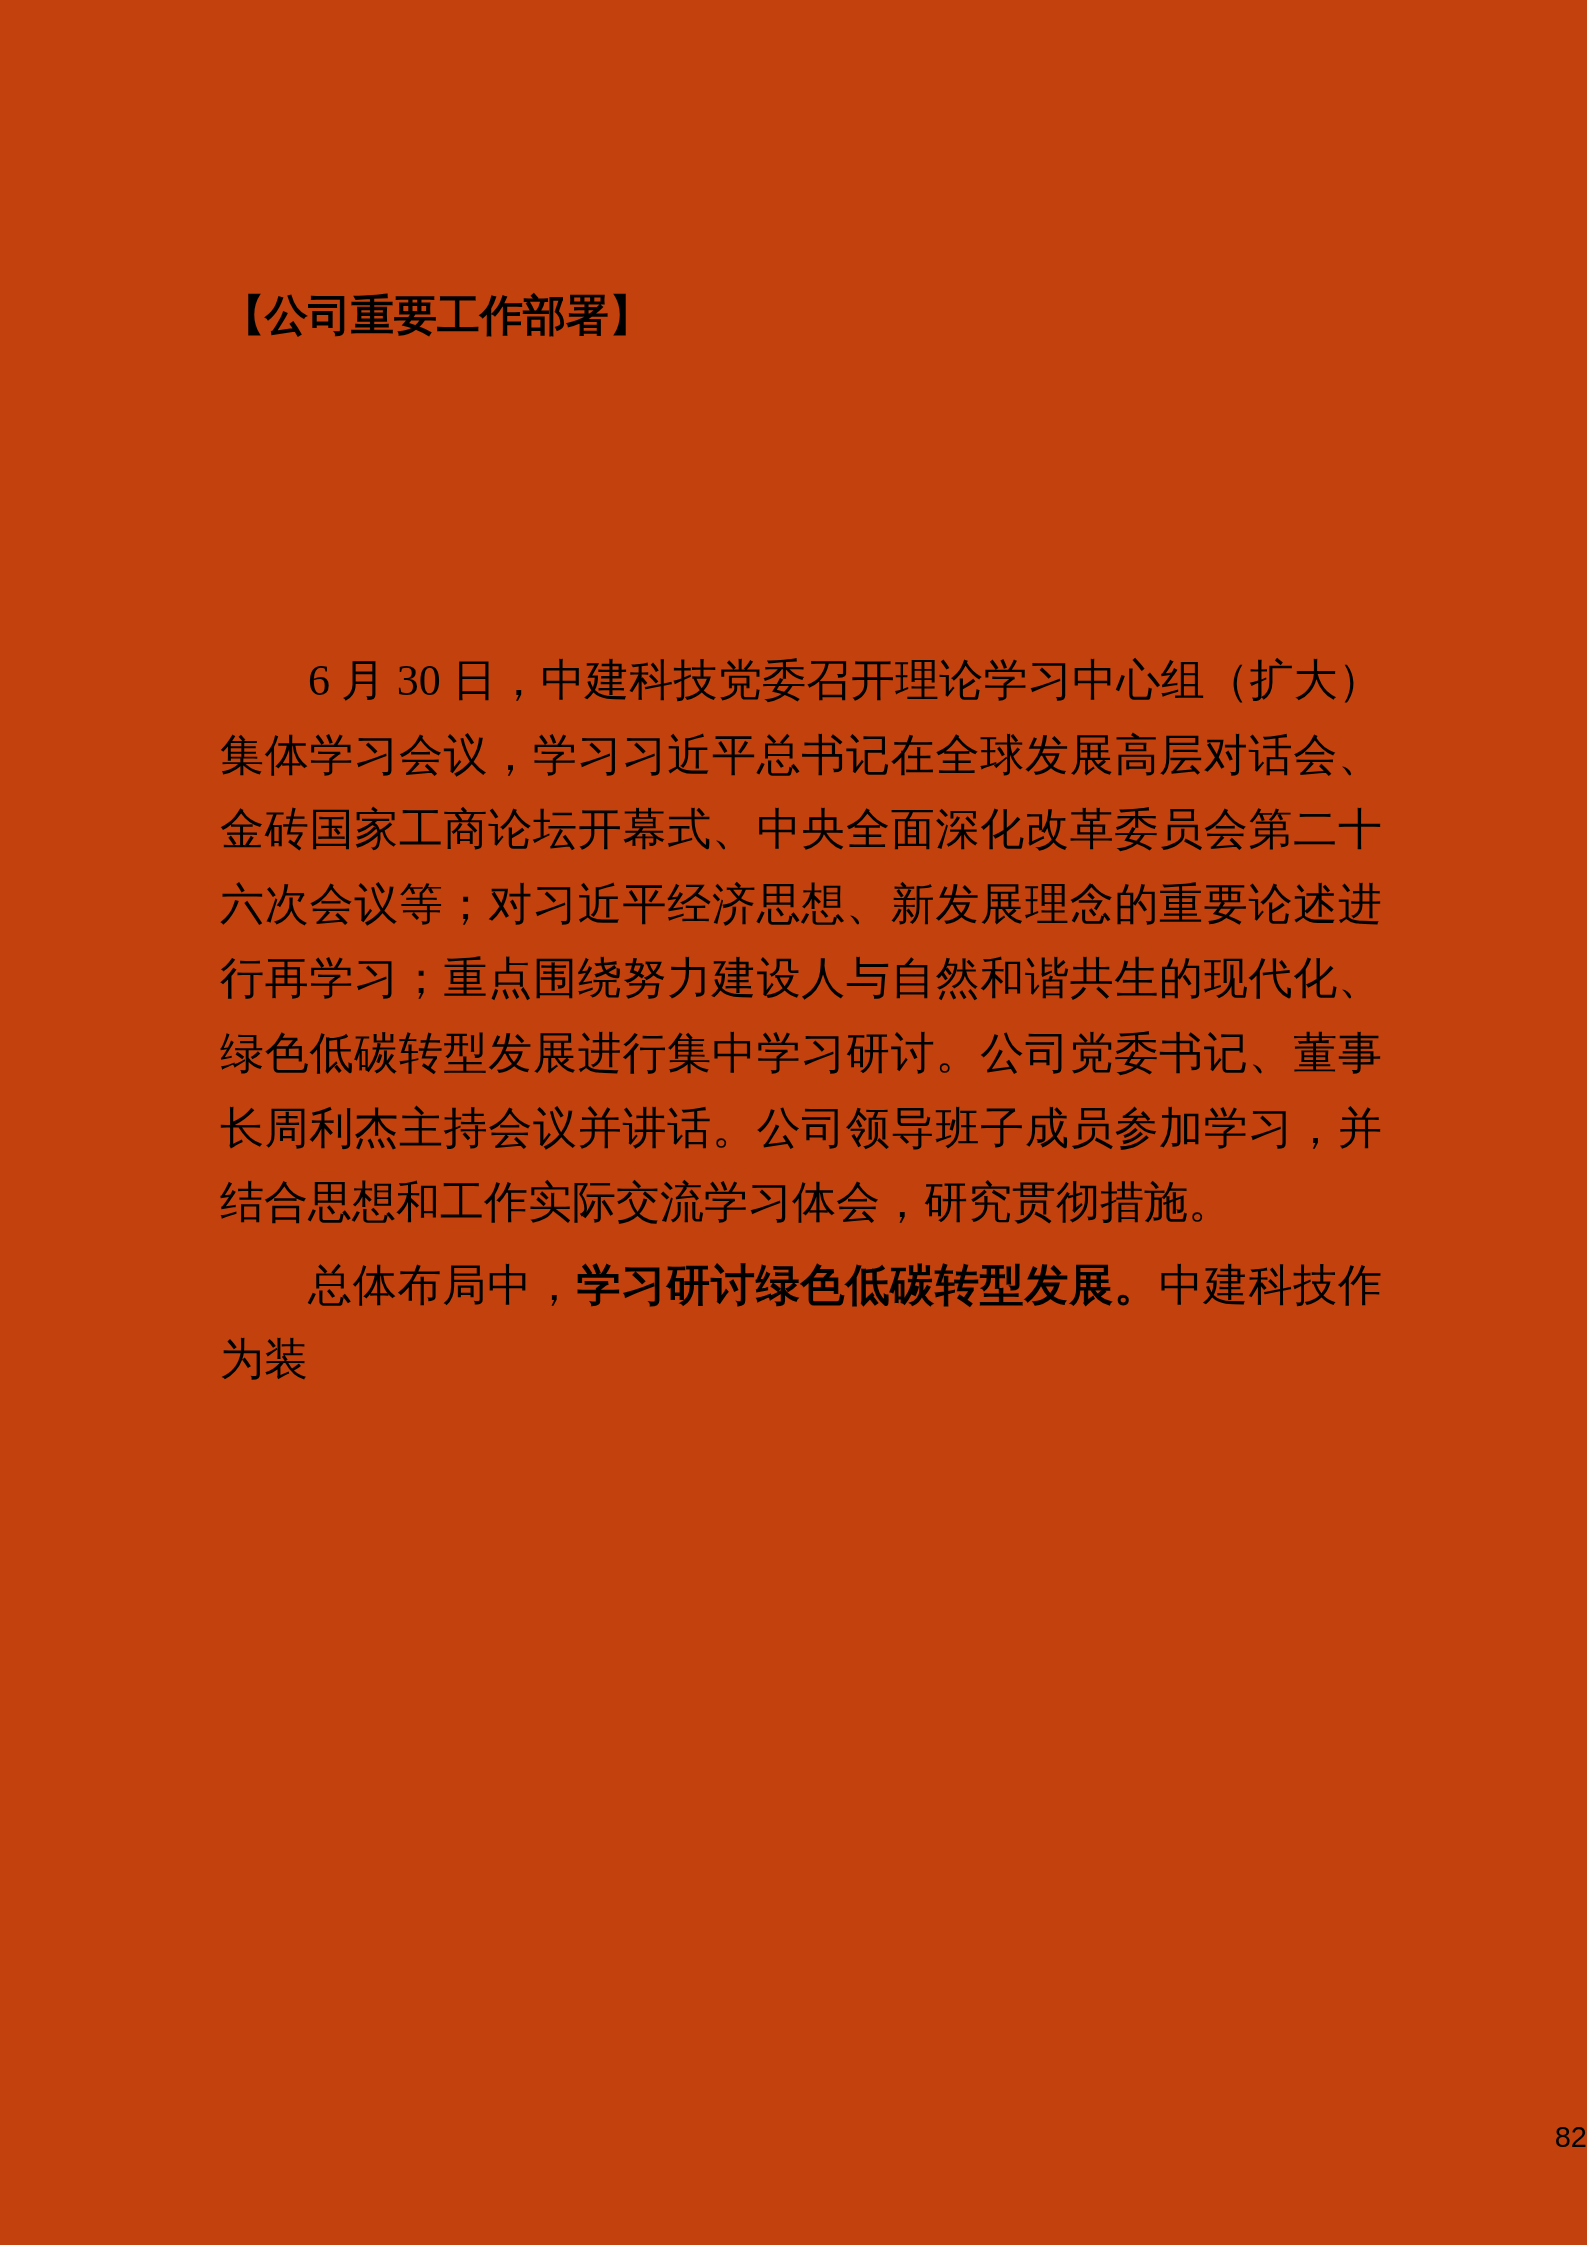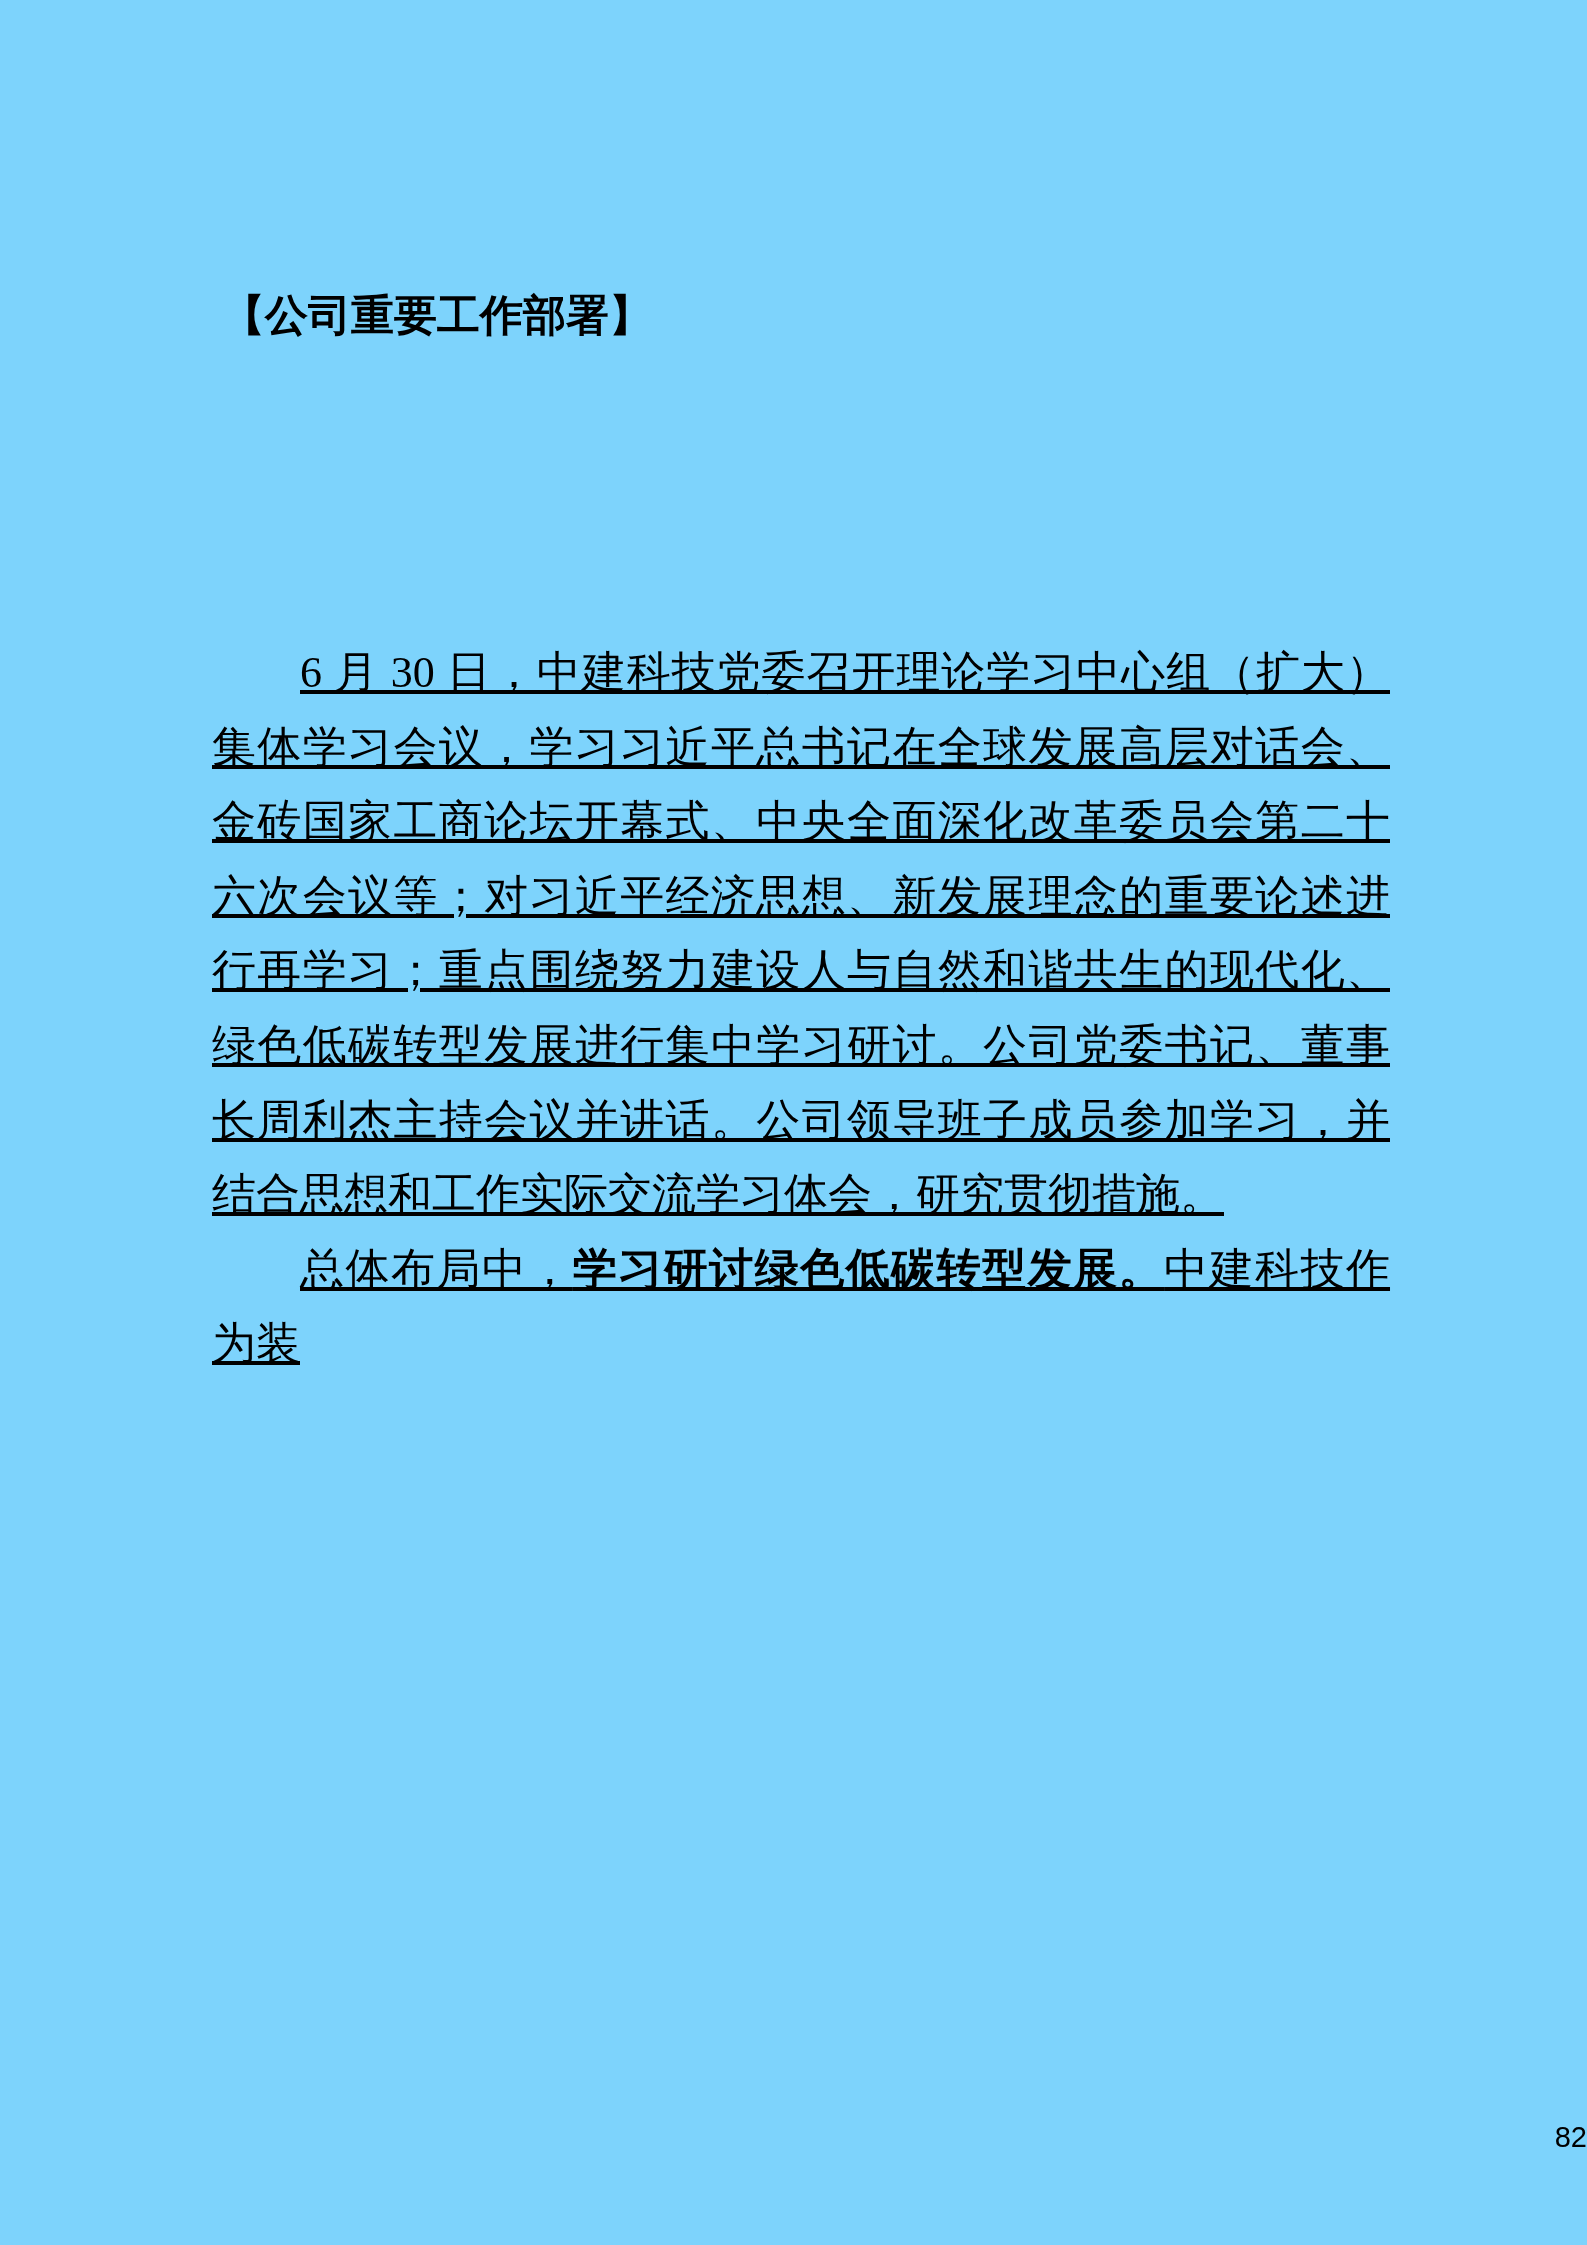--- a/index.html
+++ b/index.html
@@ -4,21 +4,21 @@
 <style>
   html, body {
     margin: 0;
     padding: 0;
     background: #ffffff;
   }
   .page {
     position: relative;
     width: 1587px;
     height: 2245px;
-    background: #7dd3fc;
+    background: #c2410c;
     color: #000000;
     overflow: hidden;
     font-family: "Liberation Serif", "DejaVu Serif", serif;
   }
   .section-header {
     position: absolute;
     left: 222px;
     top: 290px;
     font-size: 43px;
     font-weight: bold;
@@ -42,24 +42,23 @@
     left: 212px;
     top: 636px;
     width: 1178px;
     font-size: 44px;
     line-height: 74.6px;
     text-align: justify;
     text-justify: inter-ideograph;
     color: #000000;
   }
   .article-body p {
-    margin: 0;
+    margin: 8px;
     padding: 0;
     text-indent: 2em;
-    text-decoration: underline;
   }
   .article-body .seg-bold {
     font-weight: bold;
   }
   .page-number {
     position: absolute;
     left: 0;
     top: 2080px;
     width: 100%;
     text-align: right;

